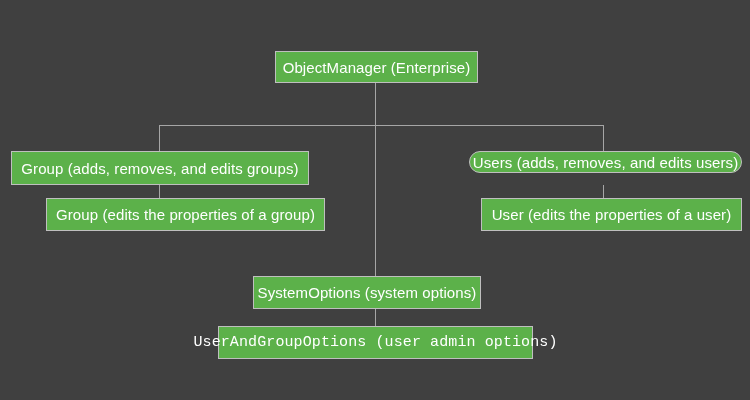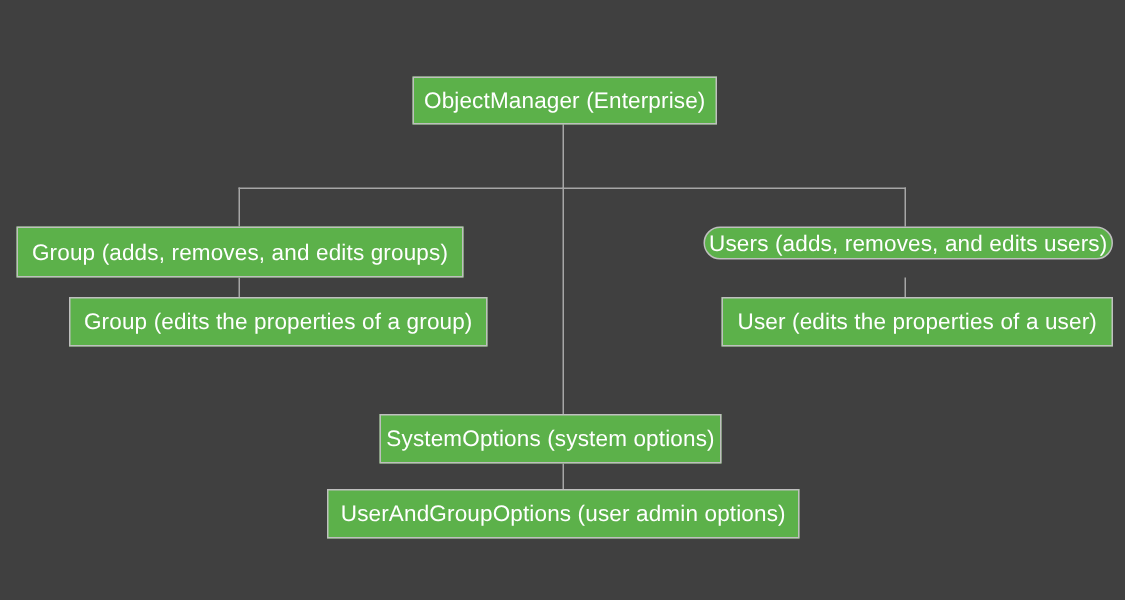--- a/index.html
+++ b/index.html
@@ -68,15 +68,15 @@
   <div class="node" style="left:11px; top:151px; width:298px; height:34px;">Group (adds, removes, and edits groups)</div>
 
   <div class="node" style="left:11px; top:198px; width:279px; height:33px;margin-left:35px;">Group (edits the properties of a group)</div>
 
   <div class="node" style="left:469px; top:151px; width:273px; height:22px;border-radius:16px;">Users (adds, removes, and edits users)</div>
 
   <div class="node" style="left:481px; top:198px; width:261px; height:33px;">User (edits the properties of a user)</div>
 
   <div class="node" style="left:253px; top:276px; width:228px; height:33px;">SystemOptions (system options)</div>
 
-  <div class="node" style="left:218px; top:326px; width:315px; height:33px;">UserAndGroupOptions (user admin options)</div>
+  <div class="node" style="left:218px; top:326px; width:315px; height:33px;font-family:Liberation Mono, monospace;">UserAndGroupOptions (user admin options)</div>
 
 </div>
 
 </body></html>

